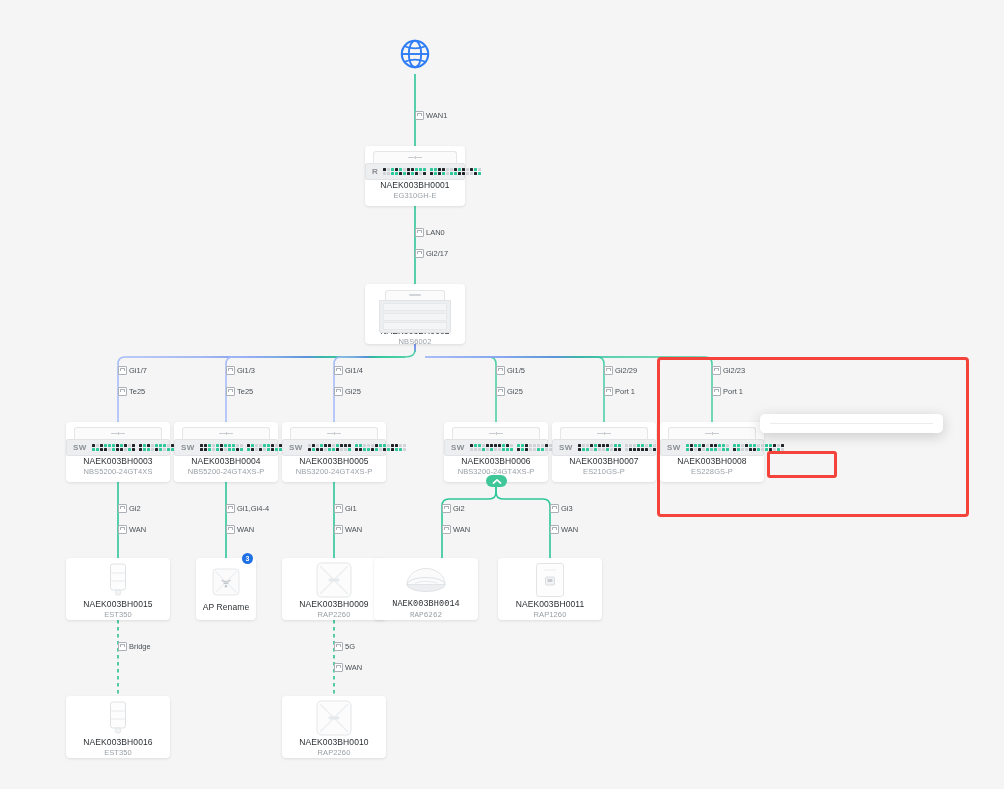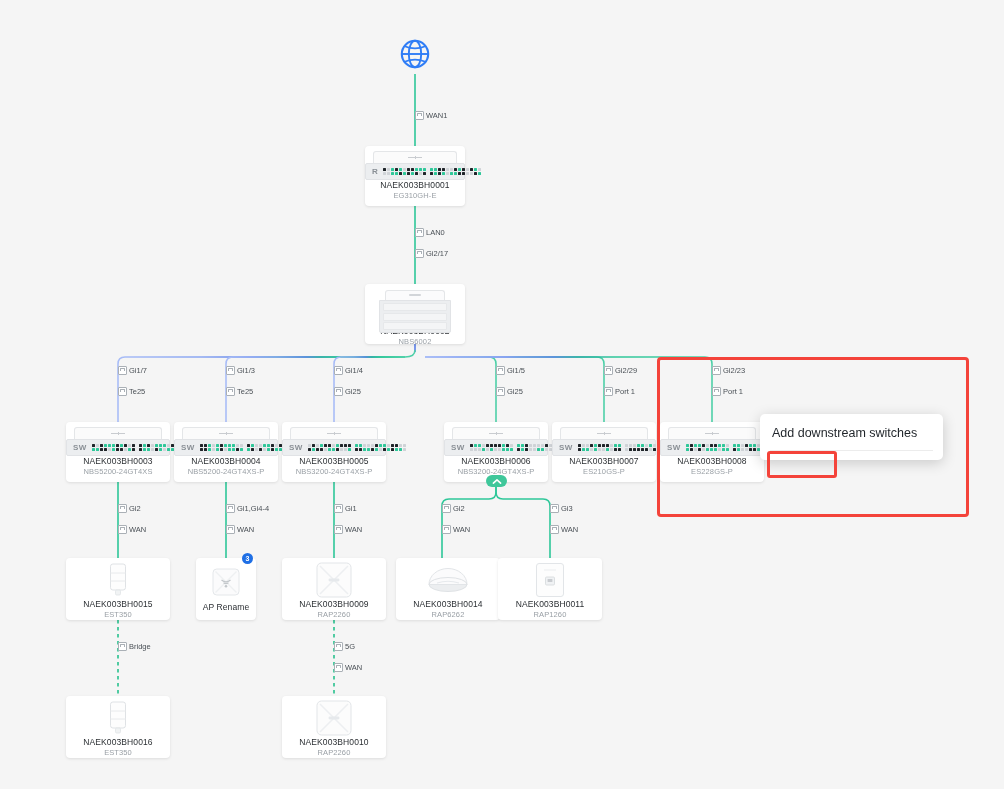--- a/index.html
+++ b/index.html
@@ -678,21 +678,21 @@
       <rect x="2" y="2" width="34" height="34" rx="4.5" fill="#fcfcfc" stroke="#e2e5e8" stroke-width="1"></rect>
       <path d="M5 5 L33 33 M33 5 L5 33" stroke="#edeff1" stroke-width="1.6"></path>
       <rect x="13.5" y="17.5" width="11" height="3" rx="1.4" fill="#e6e9ec"></rect>
     </svg>
         </div>
         <div class="namewrap">
       <div class="nname">NAEK003BH0009</div>
       <div class="nmodel">RAP2260</div>
     </div>
       </div>
-      <div class="node" style="left: 396px; top: 558px; width: 104px; height: 62px;">
+      <div class="node" style="left: 374px; top: 558px; width: 104px; height: 62px; font-family: Liberation Mono, monospace;">
         <div class="apbox" style="height:40px;margin-top:3px;">
           <svg width="40" height="30" viewBox="0 0 40 30">
       <ellipse cx="20" cy="19.5" rx="19" ry="7" fill="#eceef0"></ellipse>
       <path d="M1 19.5 A19 16 0 0 1 39 19.5 Z" fill="#fbfbfc" stroke="#e2e5e8" stroke-width="1"></path>
       <ellipse cx="20" cy="19.5" rx="19" ry="7" fill="none" stroke="#dfe2e5" stroke-width="1"></ellipse>
       <path d="M9 18 Q20 14.5 31 18" fill="none" stroke="#e6e9ec" stroke-width="1.1"></path>
     </svg>
         </div>
         <div class="namewrap">
       <div class="nname">NAEK003BH0014</div>
@@ -859,18 +859,17 @@
 
   <div class="collapse" id="collapse-toggle" style="left: 486px; top: 475px;">
     <svg width="10" height="7" viewBox="0 0 10 7">
       <path d="M1.4 5.2 L5 1.8 L8.6 5.2" fill="none" stroke="#ffffff" stroke-width="1.6" stroke-linecap="round" stroke-linejoin="round"></path>
     </svg>
   </div>
 
   <div class="regionhl" id="region-highlight" style="left: 657px; top: 357px; width: 312px; height: 160px;"></div>
 
   <div class="ctxmenu" id="context-menu" style="left: 760px; top: 414px; min-width: 183px;">
-    <div class="ctxitem">Add downstream switches</div>
     <div class="ctxsep"></div>
   </div>
   <div class="ctxhl" id="menu-item-highlight" style="left: 767px; top: 451px; width: 70px; height: 27px;"></div>
 
 </div>
 
 </body></html>

